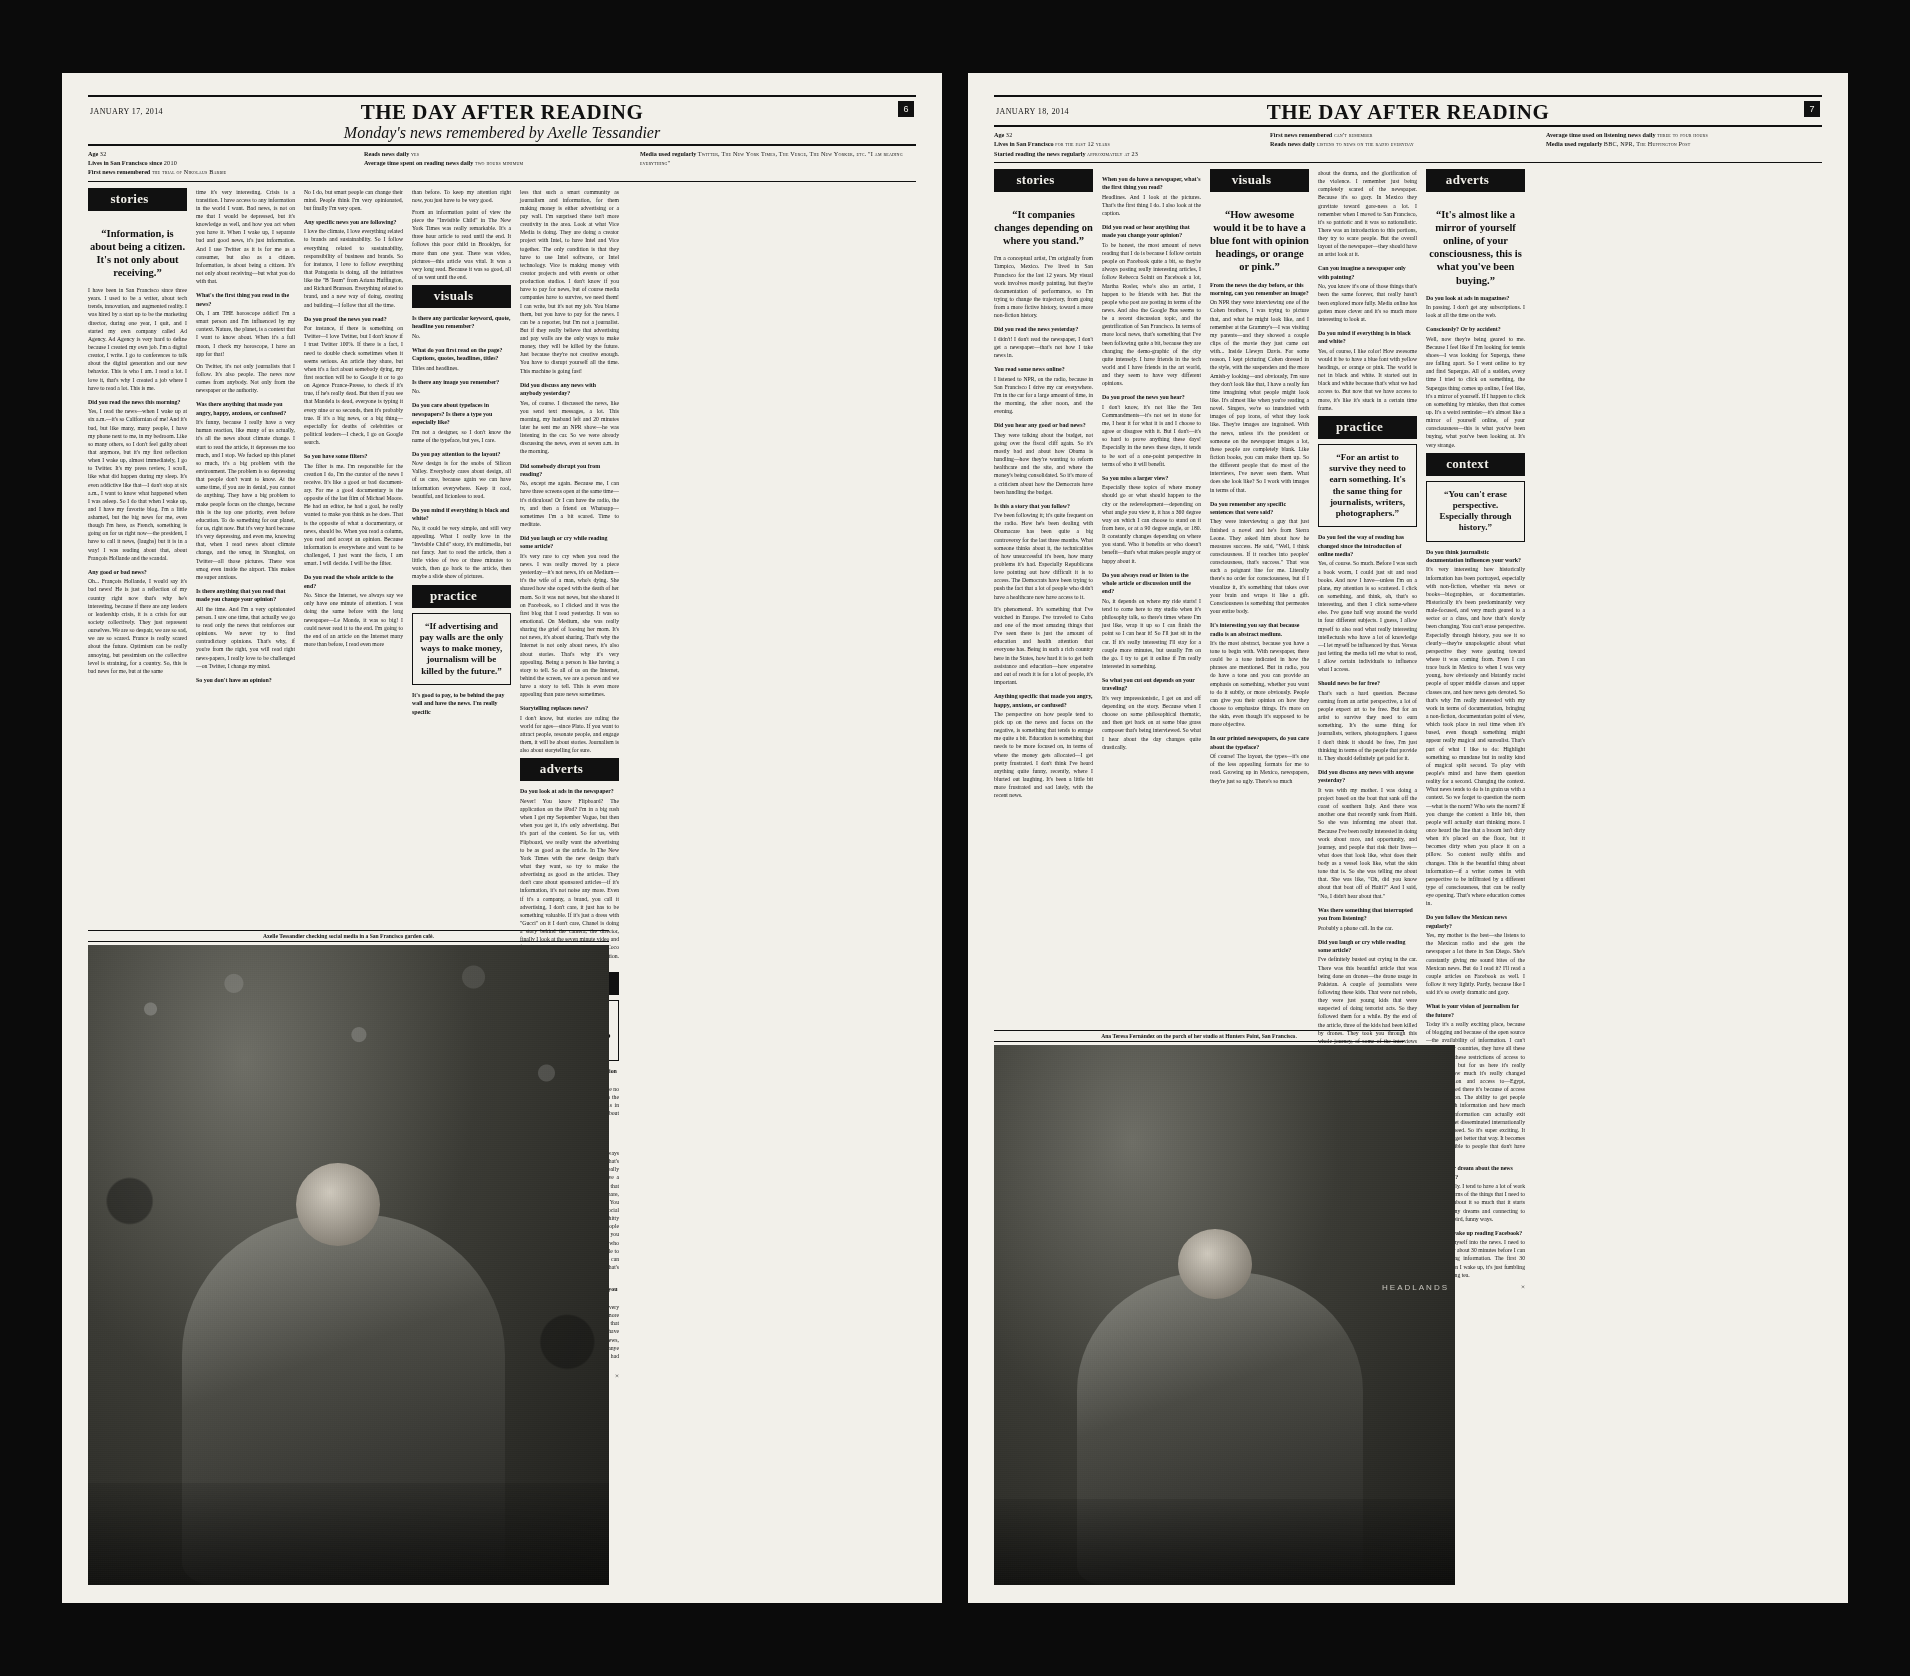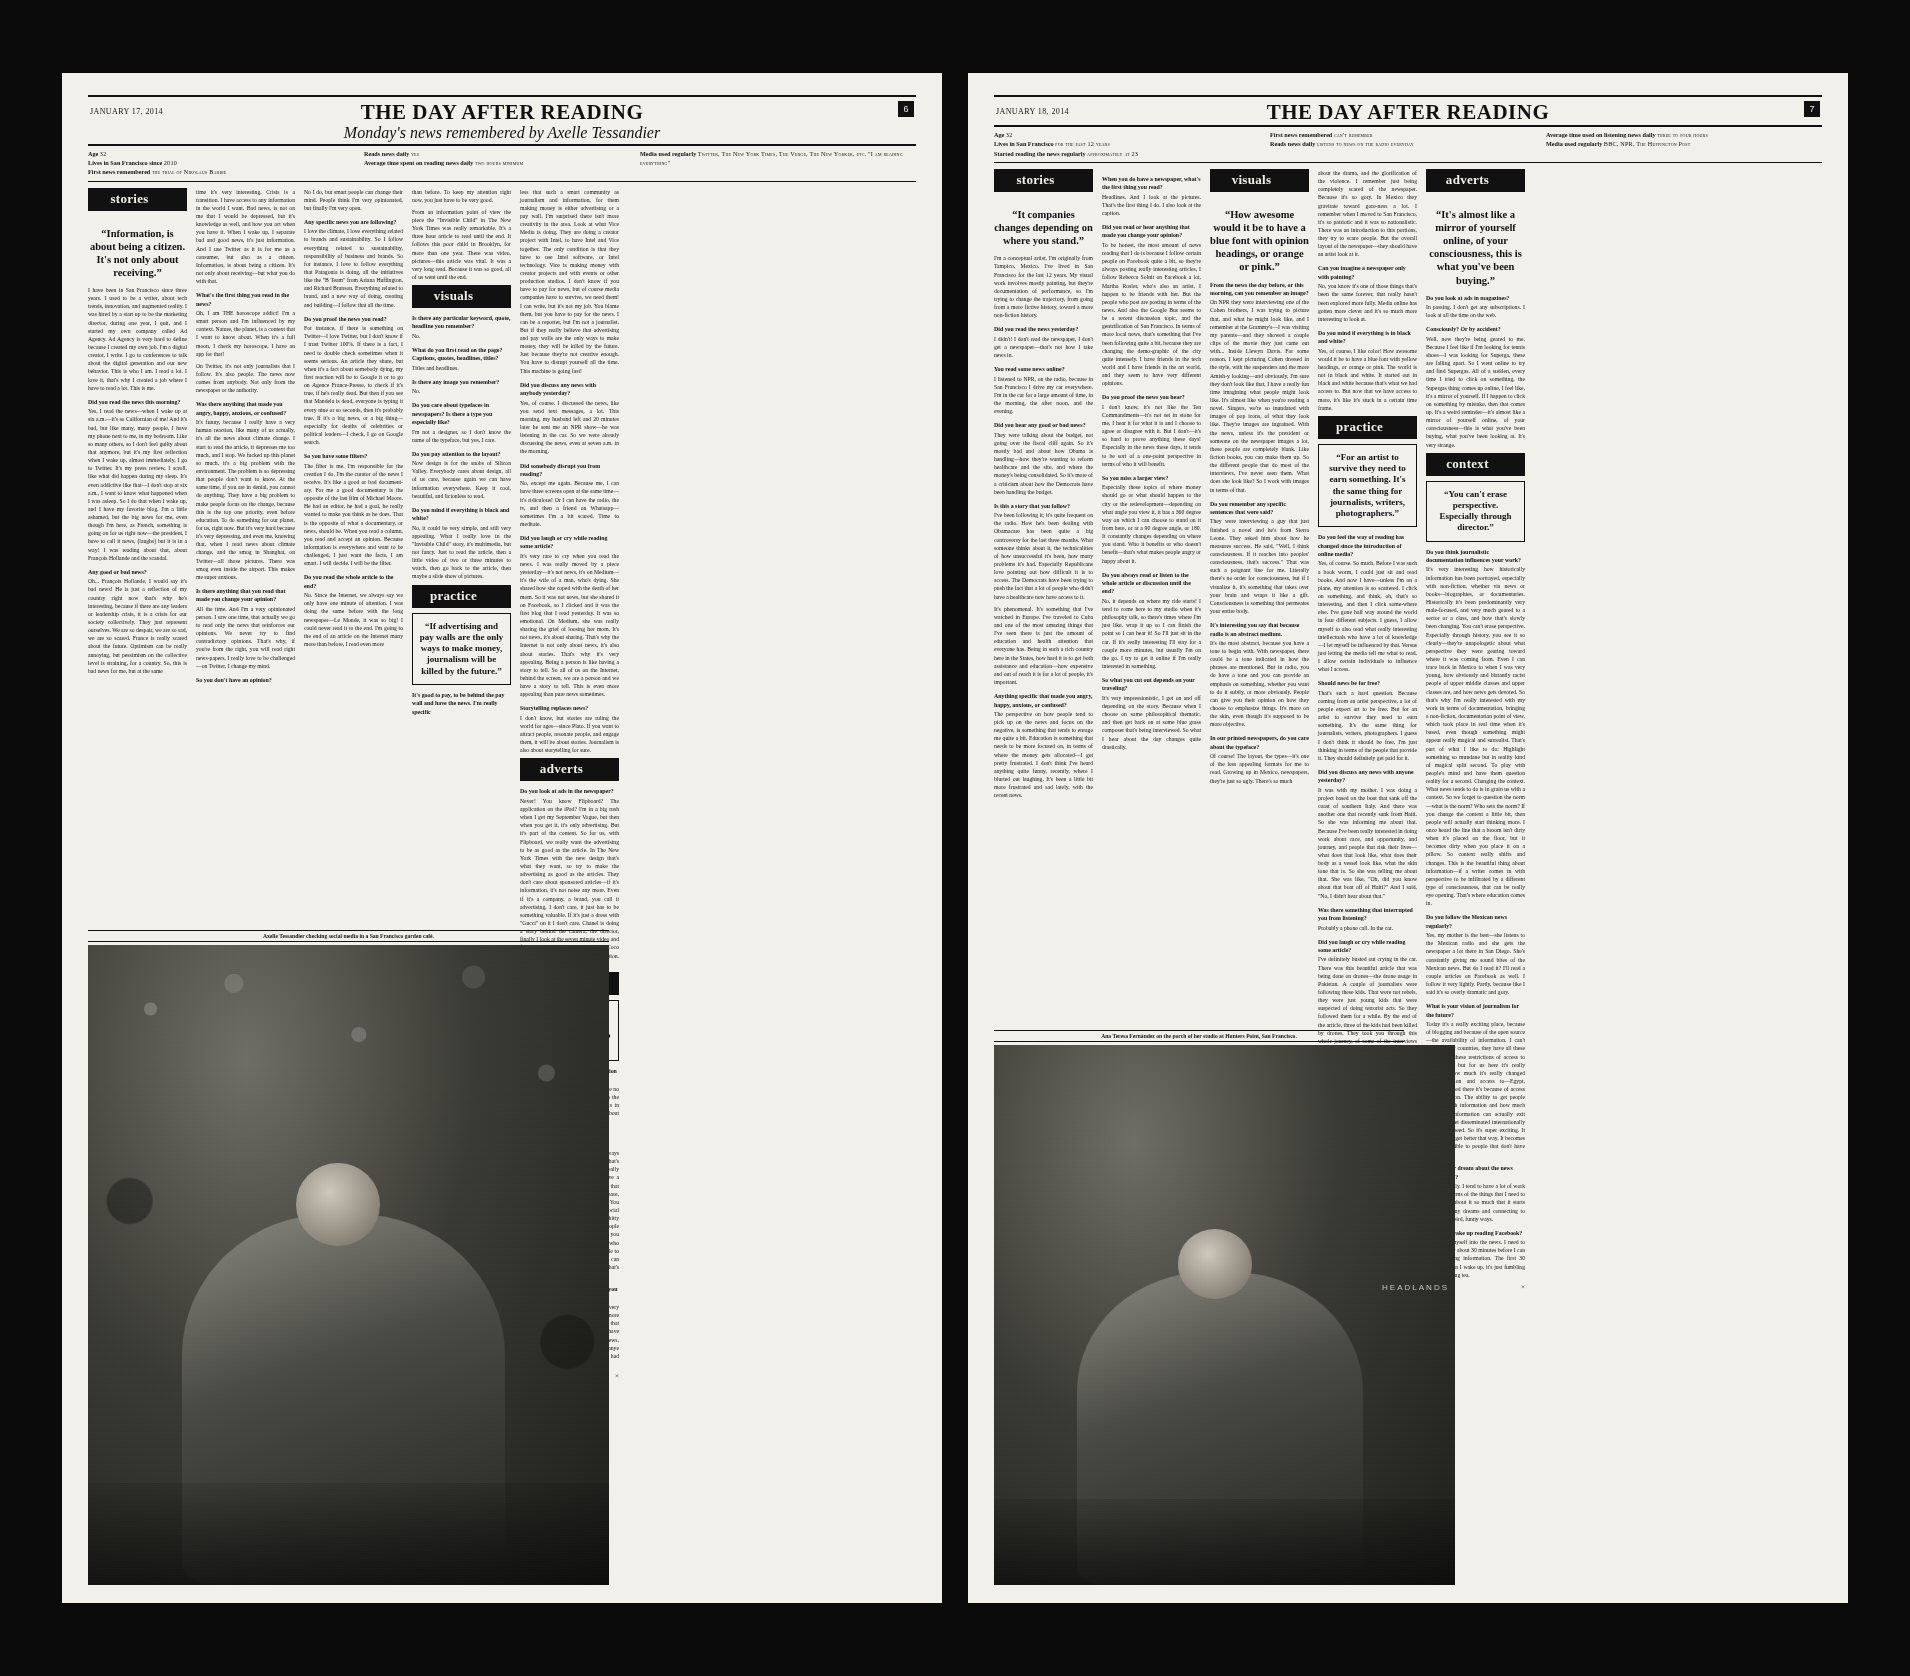--- a/index.html
+++ b/index.html
@@ -292,21 +292,21 @@
         </div>
 
         <div class="col">
           <div class="sec-head">adverts</div>
           <div class="pullquote">“It's almost like a mirror of yourself online, of your consciousness, this is what you've been buying.”</div>
           <div class="q">Do you look at ads in magazines?</div>
           <p class="t">In passing. I don't get any subscriptions. I look at all the time on the web.</p>
           <div class="q">Consciously? Or by accident?</div>
           <p class="t">Well, now they're being geared to me. Because I feel like if I'm looking for tennis shoes—I was looking for Superga, these are falling apart. So I went online to try and find Supergas. All of a sudden, every time I tried to click on something, the Supergas thing comes up online, I feel like, it's a mirror of yourself. If I happen to click on something by mistake, then that comes up. It's a weird reminder—it's almost like a mirror of yourself online, of your consciousness—this is what you've been buying, what you've been looking at. It's very strange.</p>
           <div class="sec-head">context</div>
-          <div class="boxquote">“You can't erase perspective. Especially through director.”</div>
+          <div class="boxquote">“You can't erase perspective. Especially through history.”</div>
           <div class="q">Do you think journalistic documentation influences your work?</div>
           <p class="t">It's very interesting how historically information has been portrayed, especially with non-fiction, whether via news or books—biographies, or documentaries. Historically it's been predominantly very male-focused, and very much geared to a sector or a class, and how that's slowly been changing. You can't erase perspective. Especially through history, you see it so clearly—they're unapologetic about what perspective they were gearing toward where it was coming from. Even I can trace back in Mexico to when I was very young, how obviously and blatantly racist people of upper middle classes and upper classes are, and how news gets devoted. So that's why I'm really interested with my work in terms of documentation, bringing a non-fiction, documentarian point of view, which took place in real time when it's based, even though something might appear really magical and surrealist. That's part of what I like to do: Highlight something so mundane but in reality kind of magical split second. To play with people's mind and have them question reality for a second. Changing the context. What news tends to do is in grain us with a context. So we forget to question the norm—what is the norm? Who sets the norm? If you change the context a little bit, then people will actually start thinking more. I once heard the line that a broom isn't dirty when it's placed on the floor, but it becomes dirty when you place it on a pillow. So context really shifts and changes. This is the beautiful thing about information—if a writer comes in with perspective to be infiltrated by a different type of consciousness, that can be really eye opening. That's where education comes in.</p>
           <div class="q">Do you follow the Mexican news regularly?</div>
           <p class="t">Yes, my mother is the best—she listens to the Mexican radio and she gets the newspaper a lot there in San Diego. She's constantly giving me sound bites of the Mexican news. But do I read it? I'll read a couple articles on Facebook as well. I follow it very lightly. Partly, because like I said it's so overly dramatic and gory.</p>
           <div class="q">What is your vision of journalism for the future?</div>
           <p class="t">Today it's a really exciting place, because of blogging and because of the open source—the availability of information. I can't say for other countries, they have all these limitations, these restrictions of access to information, but for us here it's really exciting. How much it's really changed communication and access to—Egypt, what happened there it's because of access to information. The ability to get people together with information and how much access of information can actually exit places and get disseminated internationally at a rapid speed. So it's super exciting. It continues to get better that way. It becomes more accessible to people that don't have it.</p>
           <div class="q">Do you ever dream about the news you've read?</div>
           <p class="t">I have actually. I tend to have a lot of work dreams in terms of the things that I need to do. I think about it so much that it starts infiltrating my dreams and connecting to my life in weird, funny ways.</p>
           <div class="q">You don't wake up reading Facebook?</div>
           <p class="t">No, I ease myself into the news. I need to be awake for about 30 minutes before I can start ingesting information. The first 30 minutes when I wake up, it's just fumbling around making tea.</p>

